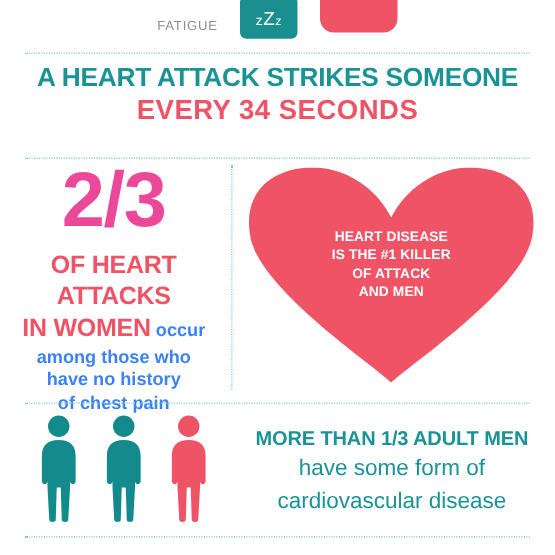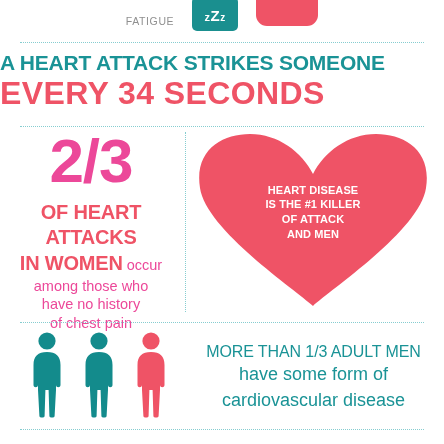--- a/index.html
+++ b/index.html
@@ -48,21 +48,21 @@
     background: #1a8f8f;
     border-radius: 5px;
     display: flex;
     align-items: center;
     justify-content: center;
     transform: translateY(-2px);
     overflow: hidden;
   }
   .zzz-glyph {
     color: #ffffff;
-    font-weight: bold;
+    font-weight: normal;
     font-family: "Liberation Sans", sans-serif;
     letter-spacing: 0.5px;
     line-height: 1;
     transform: translateY(2px);
   }
   .zzz-glyph .z1 { font-size: 11px; }
   .zzz-glyph .z2 { font-size: 15px; }
   .zzz-glyph .z3 { font-size: 10px; }
 
   .pink-tab {
@@ -86,35 +86,35 @@
     width: 0;
     border-left: 1.5px dotted #86cdd0;
   }
 
   
   .headline {
     position: absolute;
     left: 0;
     top: 52px;
     width: 444px;
-    text-align: left;
+    text-align: center;
   }
   .headline-line1 {
     font-family: "Liberation Sans", sans-serif;
     font-weight: bold;
     font-size: 21px;
     letter-spacing: -0.2px;
     color: #1a9396;
     line-height: 1.05;
     white-space: nowrap;
   }
   .headline-line2 {
     font-family: "Liberation Sans", sans-serif;
     font-weight: bold;
-    font-size: 32px;
+    font-size: 22px;
     letter-spacing: 0.4px;
     color: #ef5366;
     line-height: 1.1;
     margin-top: 2px;
     white-space: nowrap;
   }
 
   
   .left-block {
     position: absolute;
@@ -139,22 +139,22 @@
     color: #1a9396;
     padding: 0 8px;
   }
   .left-sub .strong-pink {
     font-weight: bold;
     color: #ef5366;
     font-size: 20px;
     letter-spacing: -0.2px;
   }
   .left-sub .teal-reg {
-    color: #ec4899;
-    font-weight: normal;
+    color: #3b82f6;
+    font-weight: bold;
   }
 
   
   .heart-wrap {
     position: absolute;
     left: 196px;
     top: 134px;
     width: 234px;
     height: 172px;
   }
@@ -210,21 +210,21 @@
     display: block;
   }
   .bottom-text {
     flex: 1;
     text-align: center;
     padding-right: 8px;
     transform: translateY(2px);
   }
   .bottom-head {
     font-family: "Liberation Sans", sans-serif;
-    font-weight: normal;
+    font-weight: bold;
     font-size: 16px;
     letter-spacing: -0.1px;
     color: #1a9396;
     line-height: 1.2;
     white-space: nowrap;
   }
   .bottom-body {
     font-family: "Liberation Sans", sans-serif;
     font-size: 18px;
     color: #1a9396;

